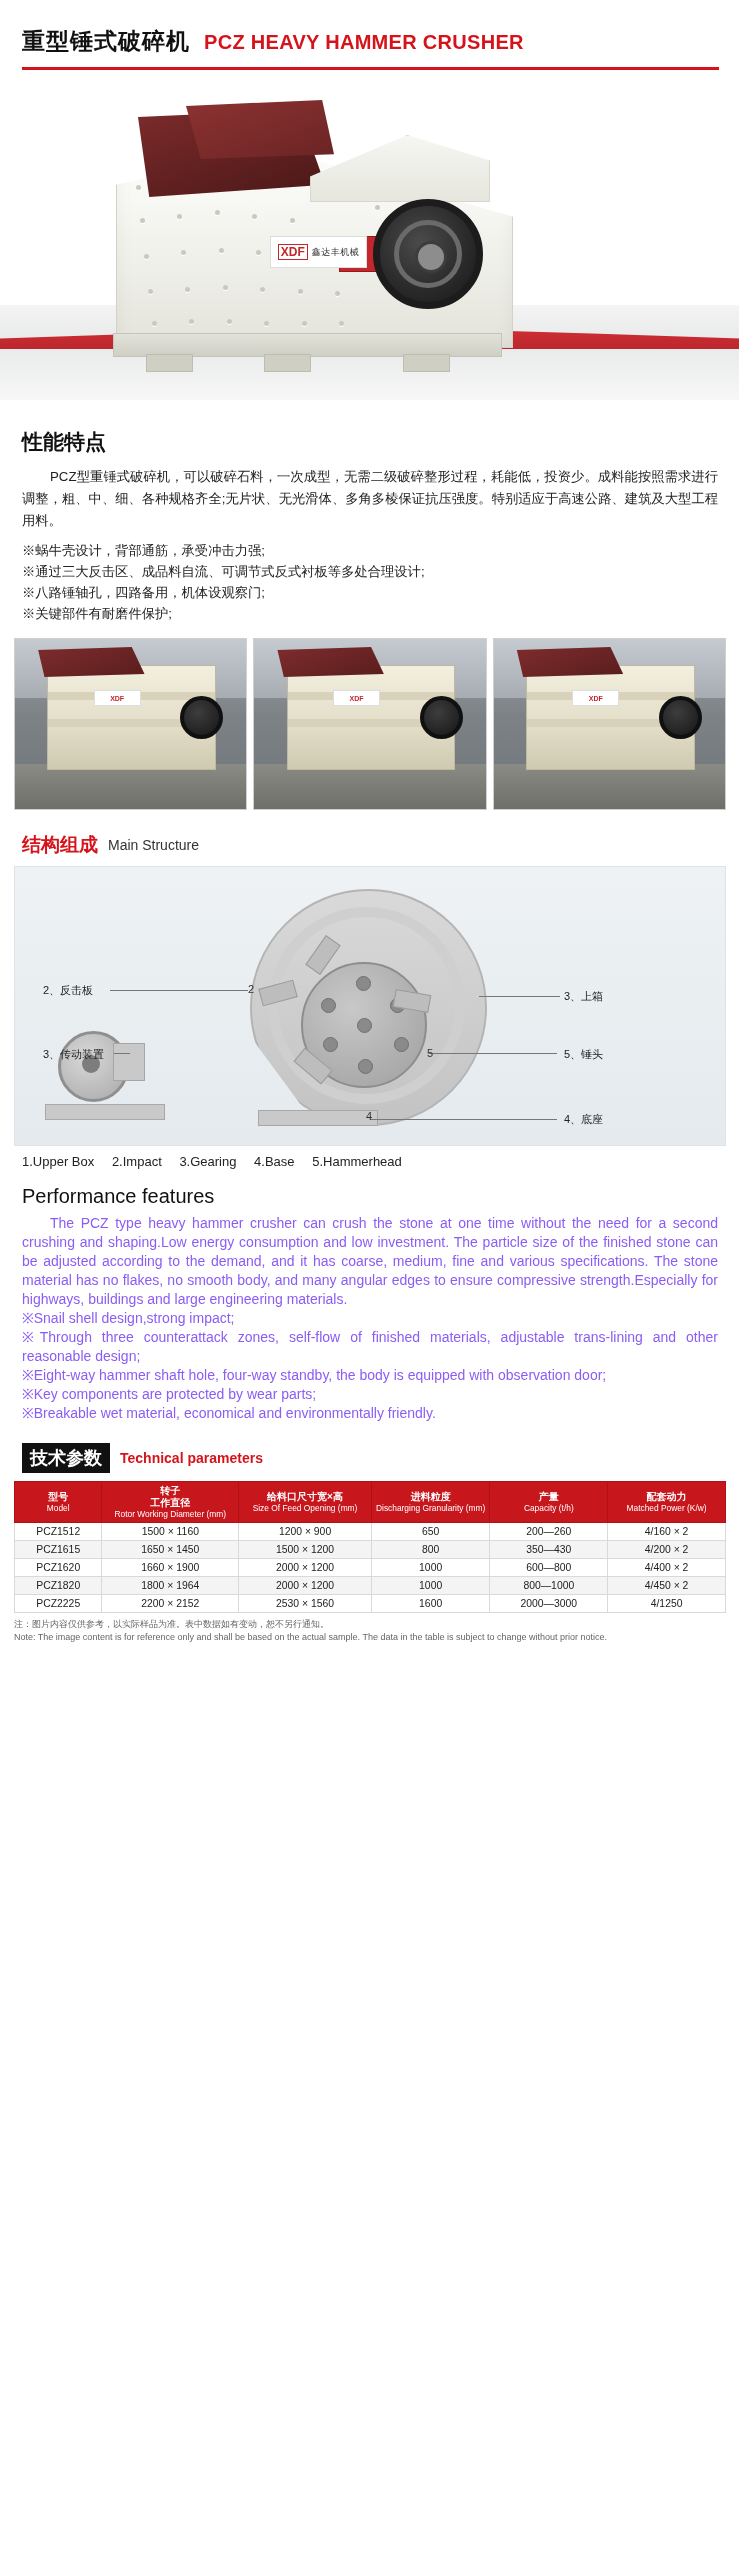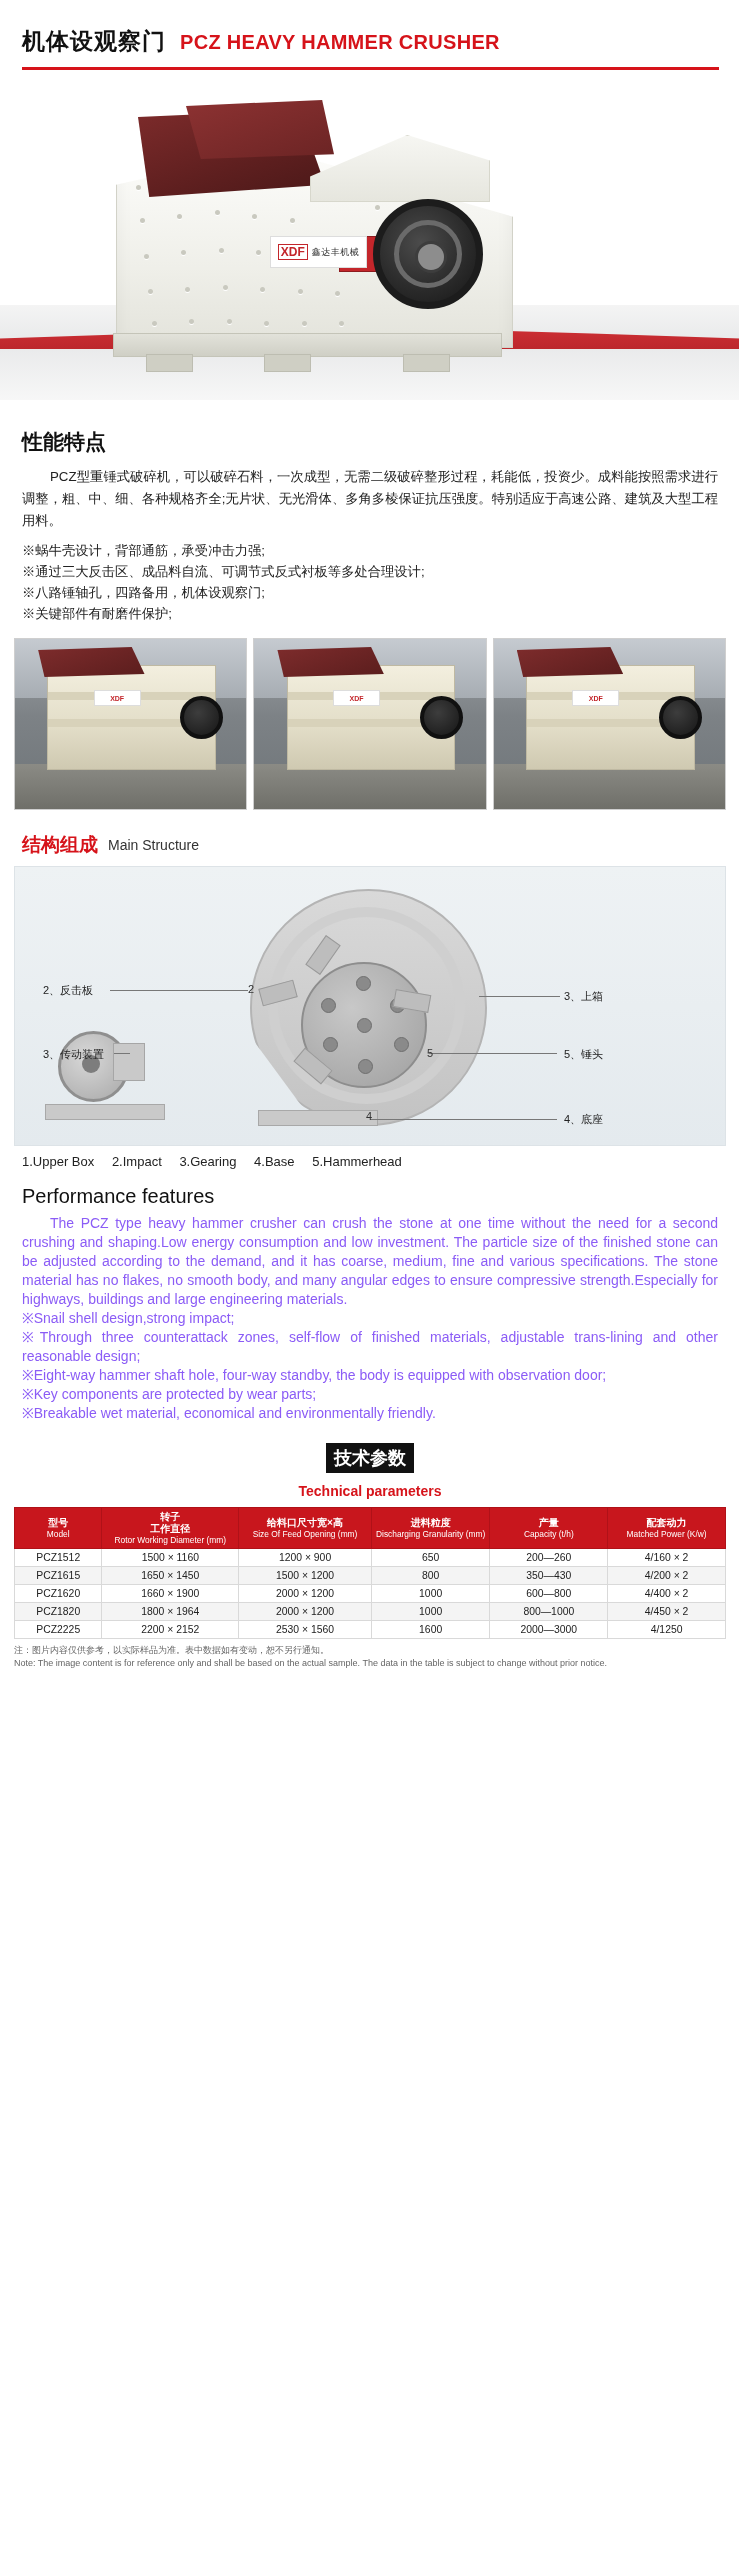--- a/index.html
+++ b/index.html
@@ -118,40 +118,40 @@
   .lbl{position:absolute;font-size:11px;color:#222;white-space:nowrap;}
   .lline{position:absolute;height:1px;background:#777;}
   .struct-cap{padding:8px 22px 0 22px;font-size:13px;color:#222;}
   .struct-cap span{margin-right:14px;}
 
   
   h2.sec-en{font-size:20px;margin:16px 0 6px 0;font-weight:normal;color:#111;}
   p.en{font-size:14px;line-height:19px;margin:0;color:#8b5cf6;text-align:justify;}
 
   
-  .param-head{display:flex;align-items:center;gap:10px;padding:0 22px;margin:20px 0 8px 0;flex-direction:column;}
+  .param-head{display:flex;align-items:center;gap:10px;padding:0 22px;margin:20px 0 8px 0;}
   .param-cn{font-size:18px;font-weight:bold;color:#fff;background:#111;padding:3px 8px;}
   .param-en{font-size:14px;color:#d6131a;font-weight:bold;}
   table.params{margin:0 14px;border-collapse:collapse;width:712px;font-size:10px;}
   table.params th{background:#c8161d;color:#fff;border:1px solid #b01118;padding:3px 2px;
     font-weight:bold;line-height:12px;}
   table.params th .en{font-weight:normal;font-size:8.4px;display:block;line-height:10px;}
   table.params td{border:1px solid #d9d9d9;padding:3px 2px;text-align:center;color:#222;font-size:10.4px;}
   table.params tbody tr:nth-child(odd){background:#ffffff;}
   table.params tbody tr:nth-child(even){background:#f4f4f4;}
   .note{padding:5px 14px 18px 14px;font-size:9px;color:#666;line-height:13px;}
 </style>
 </head>
 <body>
 
 <div class="page">
 
   <div class="header">
     <div class="header-titles">
-      <div class="title-cn">机体设观察门</div>
+      <div class="title-cn">重型锤式破碎机</div>
       <div class="title-en">PCZ HEAVY HAMMER CRUSHER</div>
     </div>
     <div class="header-rule"></div>
   </div>
 
   <div class="hero">
     <div class="hero-bg"></div>
     <div class="hero-red"></div>
     <div class="hero-machine">
       <div class="m-body"></div>

